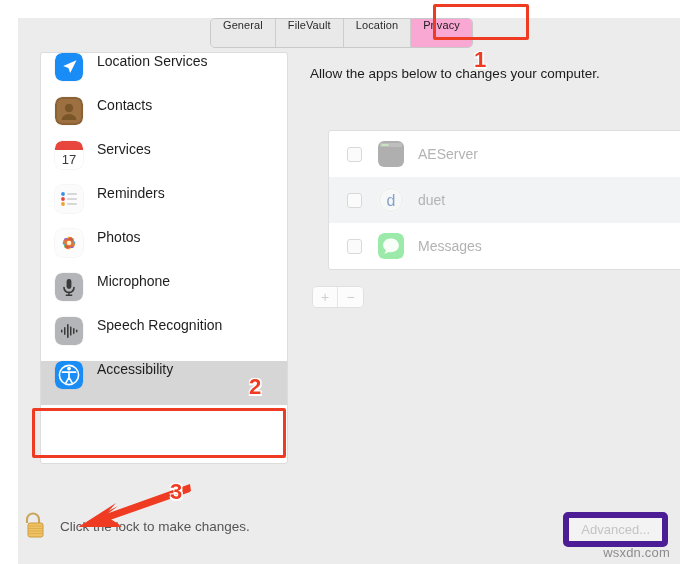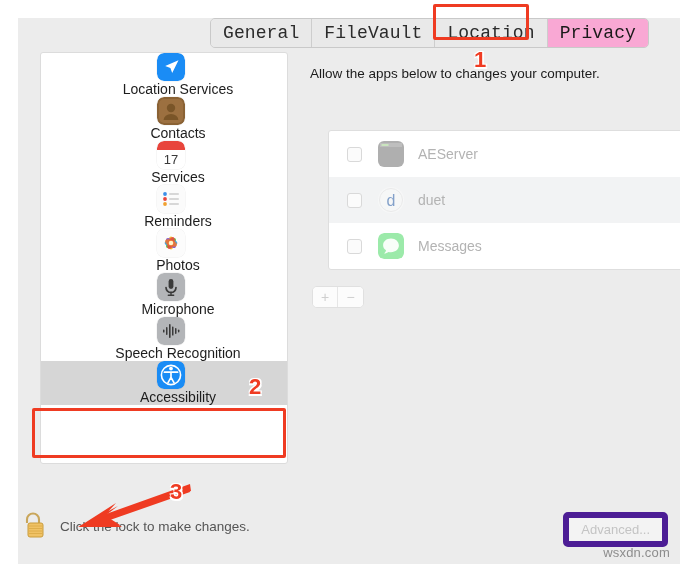--- a/index.html
+++ b/index.html
@@ -29,50 +29,48 @@
     left: 192px; top: 0px;
     height: 30px;
     display: flex;
     align-items: stretch;
     background: #e3e3e3;
     border: 1px solid #c9c9c9;
     border-radius: 5px;
     overflow: hidden;
   }
   .tab {
-    display: flex; align-items: center; justify-content: center;
+    display: flex; justify-content: center;
     padding: 0 12px;
-    font-size: 18px;
+    font-size: 11px;
     color: #2b2b2b;
     border-right: 1px solid #cdcdcd;
     background: #e9e9e9;
     letter-spacing: .1px;
-    font-family: Liberation Mono, monospace;
   }
   .tab:last-child { border-right: none; }
   .tab.active {
     background: #f9a8d4;
     color: #1a1a1a;
   }
 
   
   .sidebar {
     position: absolute;
     left: 22px; top: 34px;
     width: 248px; height: 412px;
     background: #ffffff;
     border: 1px solid #dcdcdc;
     border-radius: 3px;
     overflow: hidden;
   }
   .side-row {
-    display: flex; align-items: center;
+    display: flex; align-items: flex-start;
     height: 44px;
     padding-left: 14px;
-    flex-direction: column;
   }
   .side-row.selected { background: #d6d6d6; }
   .side-label {
     margin-left: 14px;
     font-size: 14px;
     color: #1d1d1d;
   }
 
   
   .tile {

